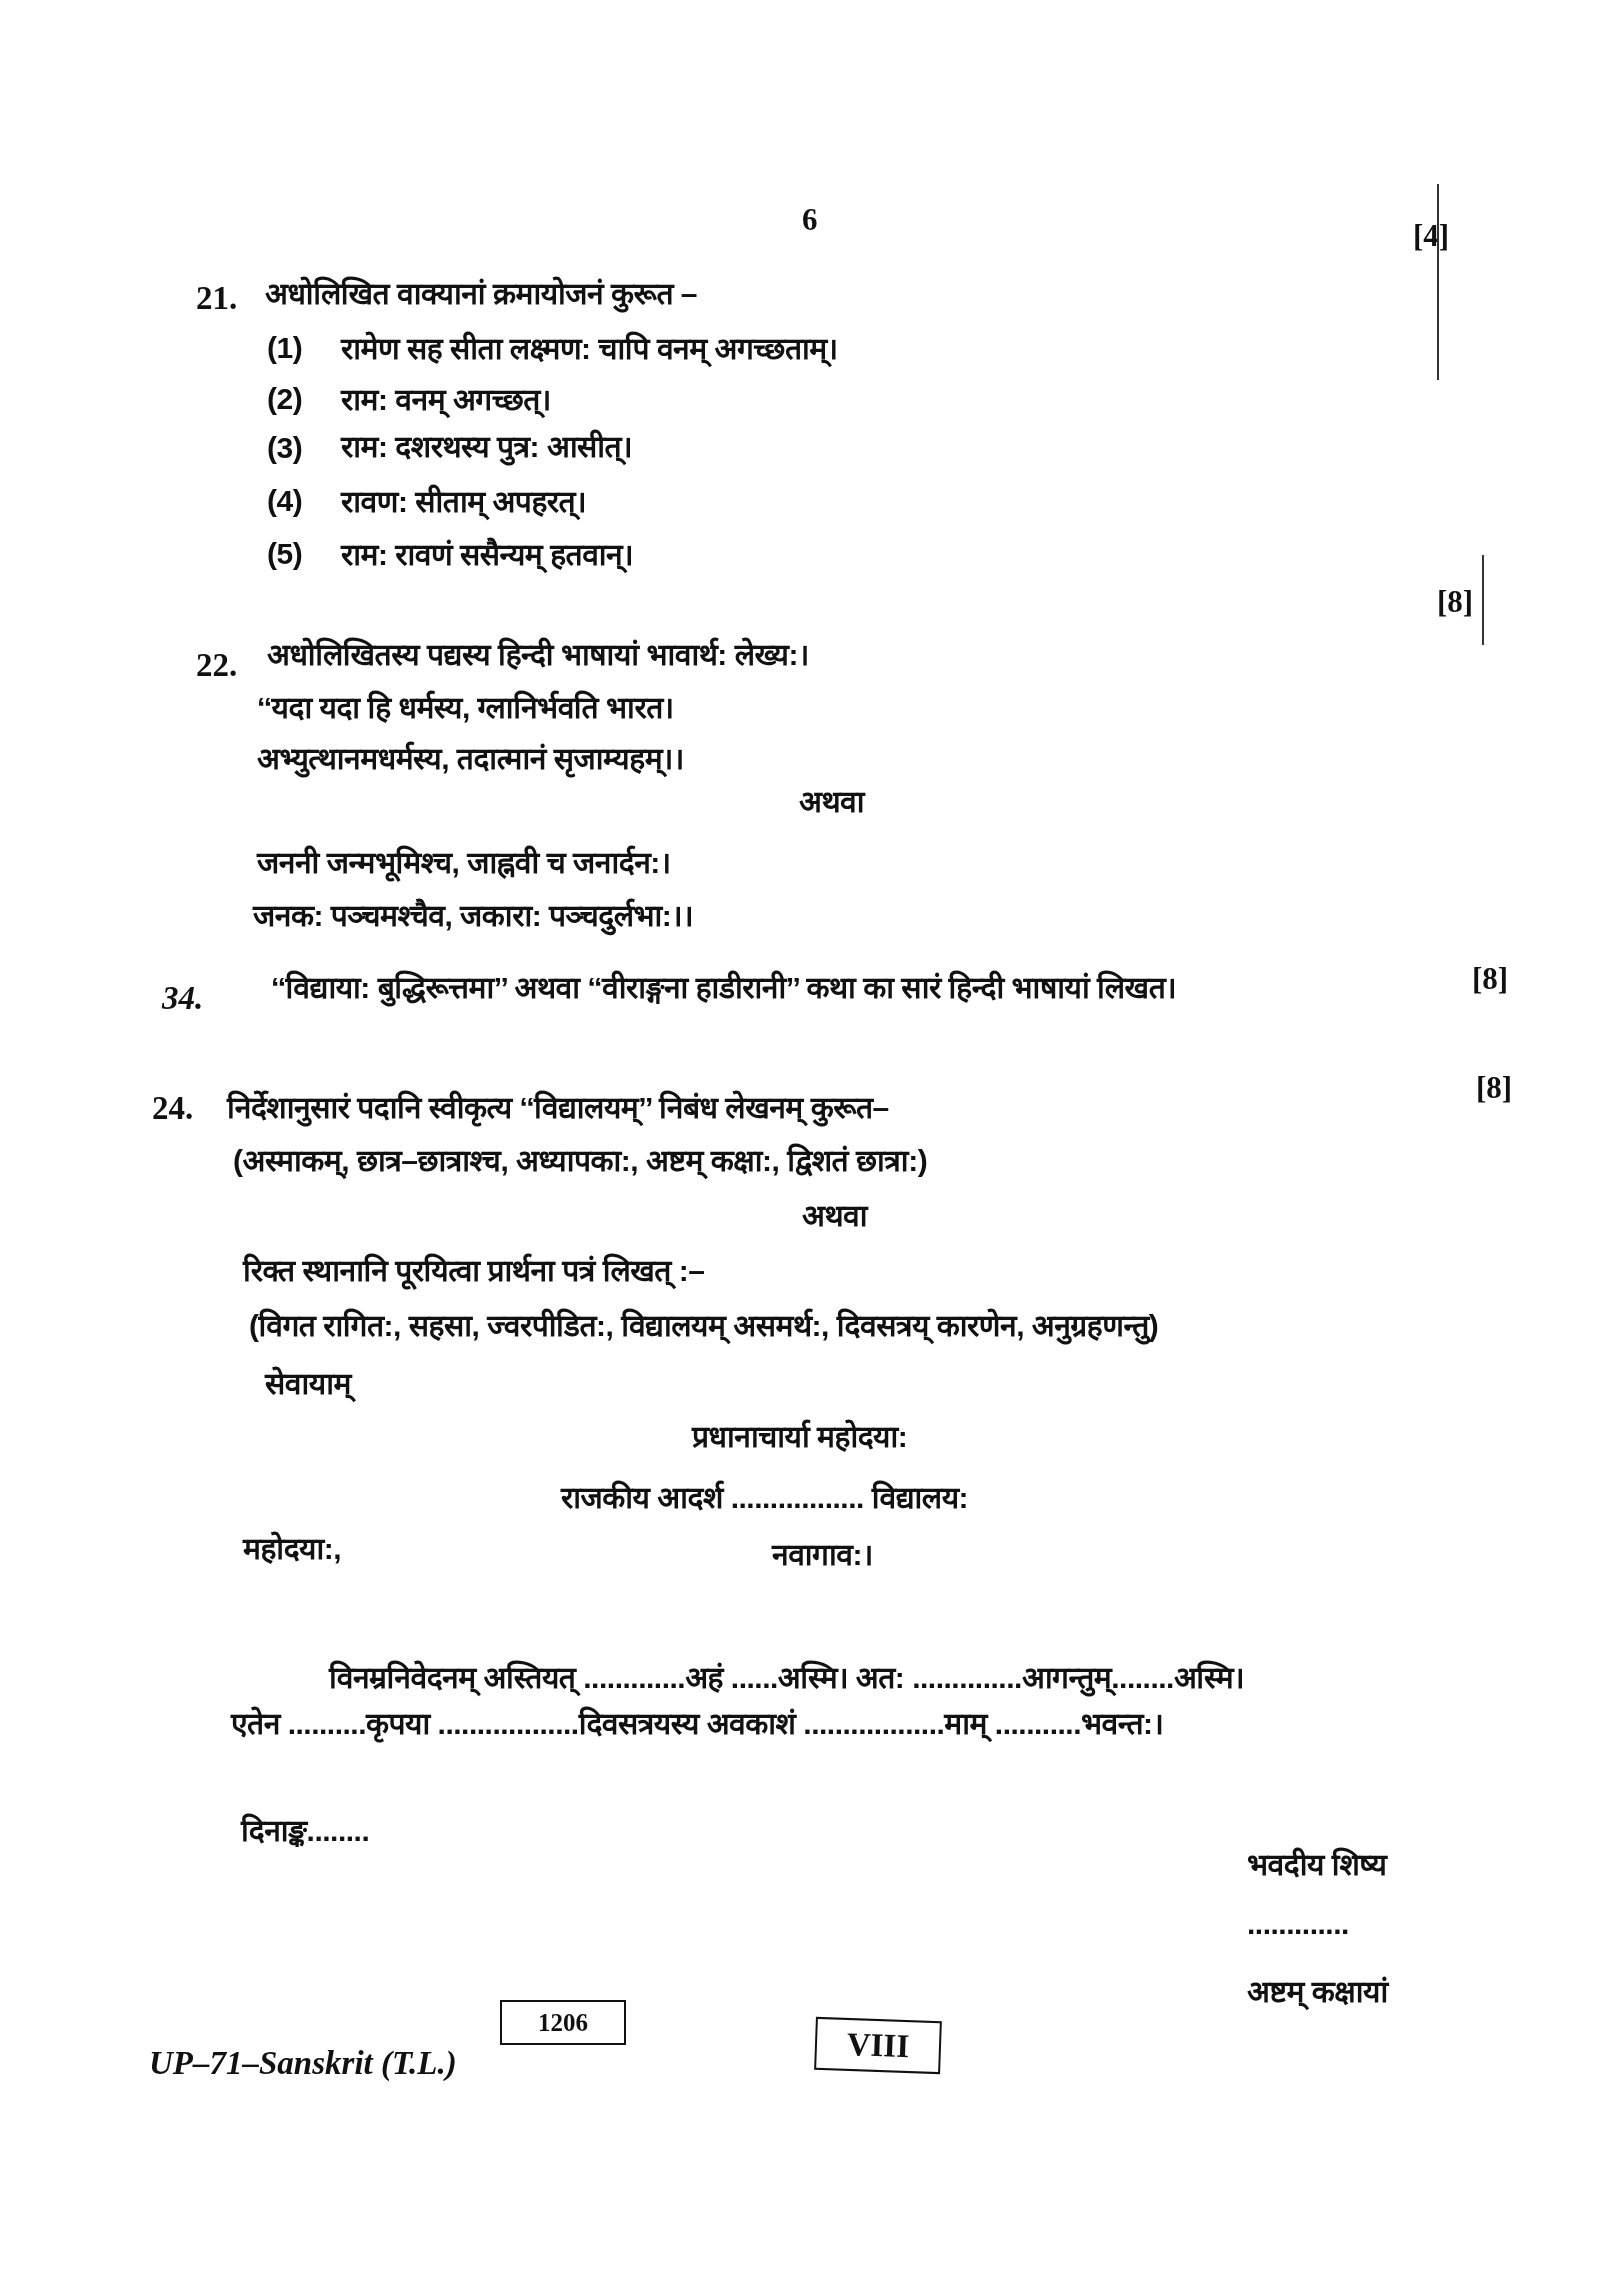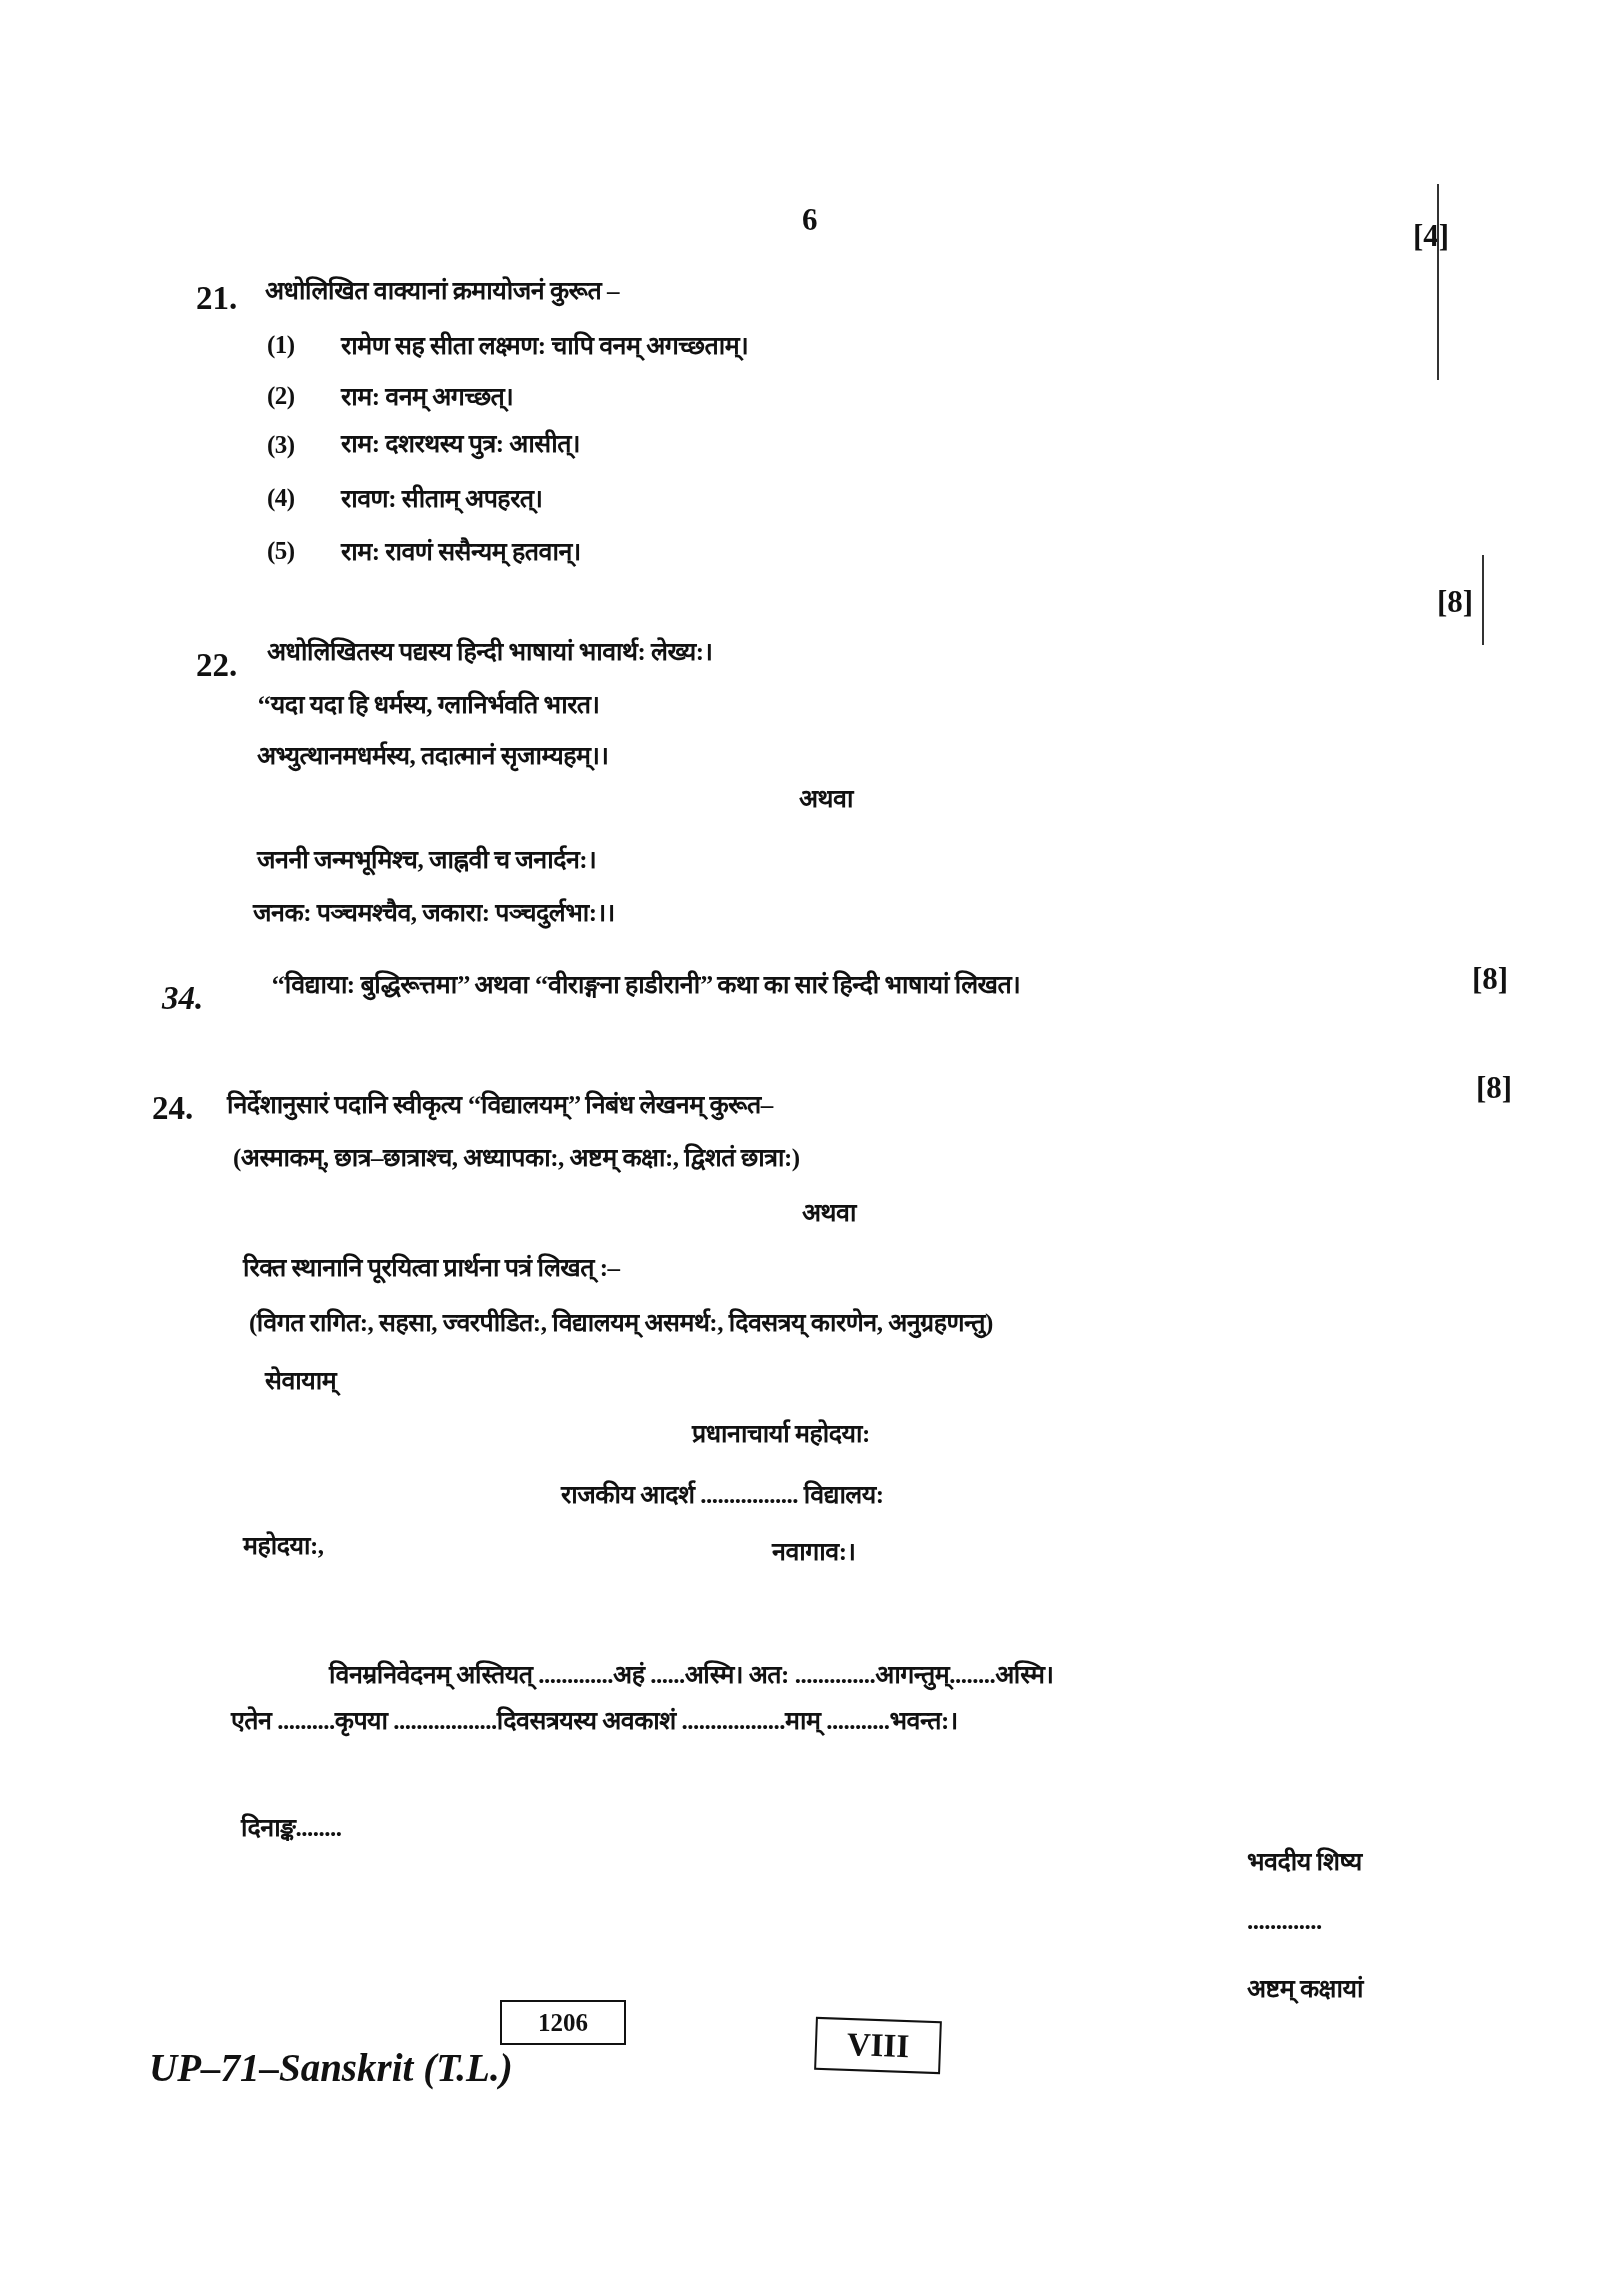--- a/index.html
+++ b/index.html
@@ -1,27 +1,27 @@
 <!DOCTYPE html>
 <html><head>
 <meta charset="utf-8">
 <style>
   html, body { margin:0; padding:0; }
   body {
     width:1621px; height:2293px; background:#ffffff; position:relative; overflow:hidden;
     font-family: "DejaVu Sans", sans-serif; color:#111;
   }
   .abs { position:absolute; white-space:nowrap; }
-  .dev { font-family: Liberation Serif, serif; font-size:25px; font-weight:bold; letter-spacing:-0.5px; }
+  .dev { font-family: Liberation Sans, sans-serif; font-size:30px; font-weight:bold; letter-spacing:-0.5px; }
   .num { font-family: "Liberation Serif", serif; font-weight:bold; font-size:31px; }
   .qnum { font-family: "Liberation Serif", serif; font-weight:bold; font-size:33px; }
   .marks { font-family: "Liberation Serif", serif; font-weight:bold; font-size:31px; }
   .vline { position:absolute; width:2px; background:#333; }
   .box { position:absolute; border:2.9px solid #111; text-align:center; font-family:"Liberation Serif", serif; font-weight:bold; }
-  .footer-code { font-family:"Liberation Serif", serif; font-weight:bold; font-style:italic; font-size:39px; }
+  .footer-code { font-family:"Liberation Serif", serif; font-weight:bold; font-style:italic; font-size:33px; }
 </style>
 </head>
 <body>
 
 <div class="abs num" style="left:802px; top:202px;">6</div>
 
 <div class="abs marks" style="left:1413px; top:218px;">[4]</div>
 <div class="vline" style="left:1437px; top:184px; height:196px;"></div>
 <div class="abs qnum" style="left:196px; top:280px;">21.</div>
 <div class="abs dev" style="left:265px; top:272px;">अधोलिखित वाक्यानां क्रमायोजनं कुरूत –</div>

